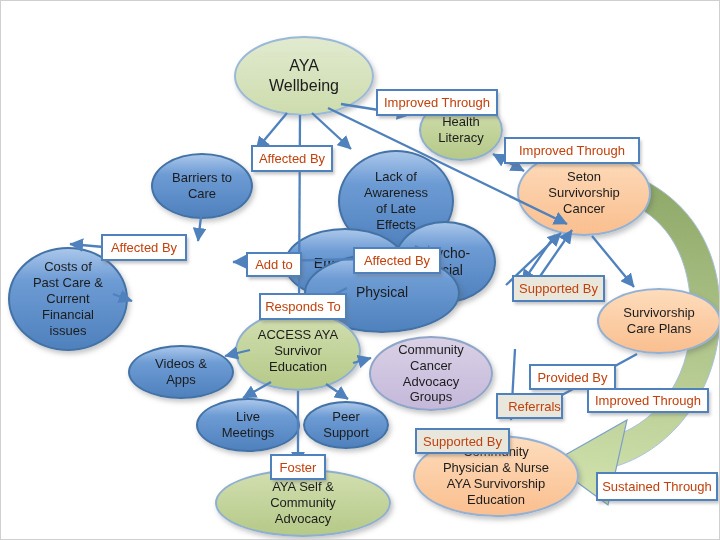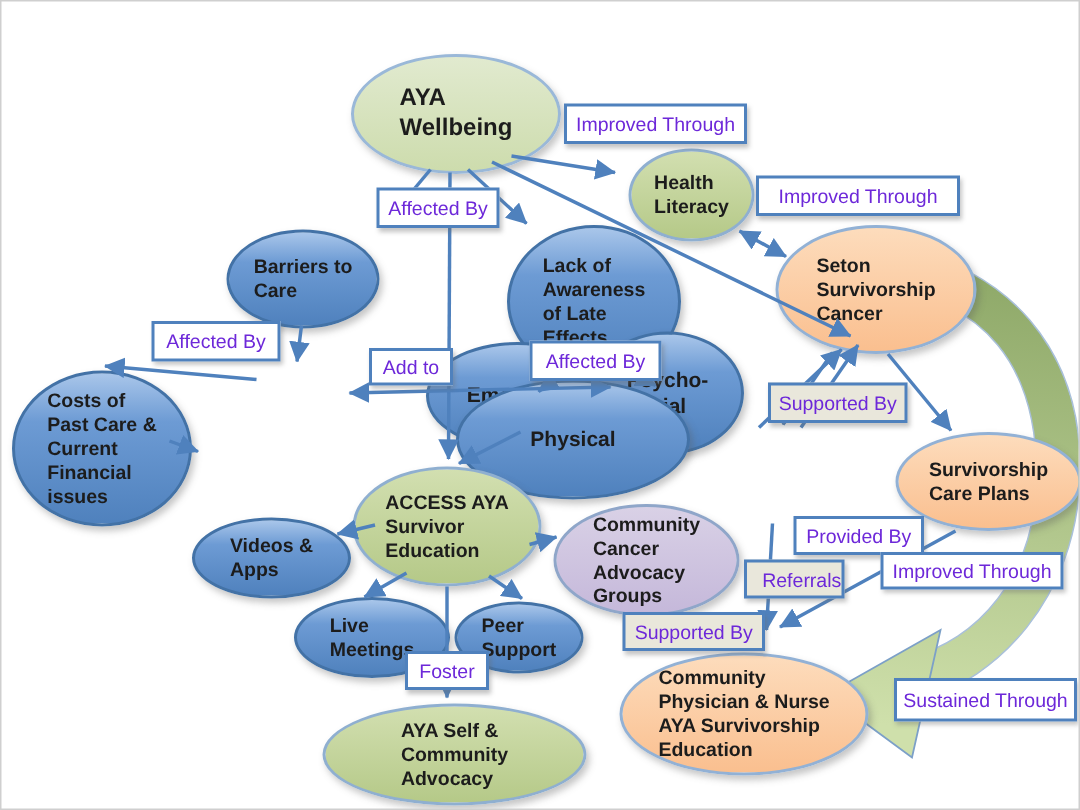--- a/index.html
+++ b/index.html
@@ -1,32 +1,32 @@
 <!DOCTYPE html>
 <html><head>
 <meta charset="utf-8">
 <style>
   html,body{margin:0;padding:0;background:#fff;}
   .stage{position:relative;width:720px;height:540px;background:#ffffff;border:1px solid #cfcfcf;
          font-family:"Liberation Sans",sans-serif;overflow:hidden;box-sizing:border-box;}
   svg.under{position:absolute;left:0;top:0;z-index:0;}
   svg.over{position:absolute;left:0;top:0;z-index:2;pointer-events:none;}
   .node{position:absolute;border-radius:50%;display:flex;align-items:center;justify-content:center;
-        text-align:left;white-space:pre-line;color:#1c1c1c;line-height:1.22;font-size:13px;
-        box-shadow:2px 3px 5px rgba(90,90,90,.35);z-index:1;padding:0 2px;box-sizing:border-box;font-weight:bold;}
+        text-align:center;white-space:pre-line;color:#1c1c1c;line-height:1.22;font-size:13px;
+        box-shadow:2px 3px 5px rgba(90,90,90,.35);z-index:1;padding:0 2px;box-sizing:border-box;}
   .blue{background:linear-gradient(to bottom,#a9c6ea 0%,#6d9bd4 32%,#4f81bd 100%);border:2px solid #4372a6;}
   .green{background:linear-gradient(to bottom,#d2dfb0,#b5c988);border:2px solid #8fafd0;}
   .greenlight{background:linear-gradient(to bottom,#e1eacf,#cddcad);border:2px solid #9ab8d8;}
   .peach{background:linear-gradient(to bottom,#fddcbc,#fabf8f);border:2px solid #92b1d5;}
   .lav{background:linear-gradient(to bottom,#d9d1e6,#c5b8da);border:2px solid #8fa6c9;}
   .f16{font-size:16px;}
   .f14{font-size:14px;}
   .elabel{position:absolute;background:#ffffff;border:2px solid #4f81bd;display:flex;align-items:center;
-        justify-content:center;font-size:13px;color:#6d28d9;z-index:3;white-space:nowrap;
-        box-shadow:1.5px 2.5px 3px rgba(110,110,110,.4);box-sizing:border-box;}
+        justify-content:center;font-size:13px;color:#c2410c;z-index:3;white-space:nowrap;
+        box-shadow:1.5px 2.5px 3px rgba(110,110,110,.4);box-sizing:border-box;margin-top:20px;}
   .beige{background:#e9e7db;}
 </style>
 </head>
 <body>
 
 <div class="stage">
 
   <svg class="under" width="720" height="540" viewBox="0 0 720 540">
     <defs>
       <linearGradient id="bandG" gradientUnits="userSpaceOnUse" x1="650" y1="160" x2="615" y2="485">
@@ -117,20 +117,21 @@
       <line x1="636" y1="353" x2="519" y2="417" marker-end="url(#mA)"></line>
     </g>
   </svg>
 
   <div class="elabel" style="left:375px;top:68px;width:122px;height:27px;">Improved Through</div>
   <div class="elabel" style="left:503px;top:116px;width:136px;height:27px;">Improved Through</div>
   <div class="elabel" style="left:250px;top:124px;width:82px;height:27px;">Affected By</div>
   <div class="elabel" style="left:100px;top:213px;width:86px;height:27px;">Affected By</div>
   <div class="elabel" style="left:245px;top:231px;width:56px;height:25px;">Add to</div>
   <div class="elabel" style="left:352px;top:226px;width:88px;height:27px;">Affected By</div>
+  <div class="elabel" style="left:258px;top:272px;width:88px;height:27px;">Responds To</div>
   <div class="elabel beige" style="left:511px;top:254px;width:93px;height:27px;">Supported By</div>
   <div class="elabel" style="left:528px;top:343px;width:87px;height:26px;">Provided By</div>
   <div class="elabel beige" style="left:495px;top:372px;width:67px;height:26px;padding-left:10px;">Referrals</div>
   <div class="elabel" style="left:586px;top:367px;width:122px;height:25px;">Improved Through</div>
   <div class="elabel beige" style="left:414px;top:407px;width:95px;height:26px;">Supported By</div>
   <div class="elabel" style="left:269px;top:433px;width:56px;height:26px;">Foster</div>
   <div class="elabel" style="left:595px;top:451px;width:122px;height:29px;">Sustained Through</div>
 
 </div>
 

